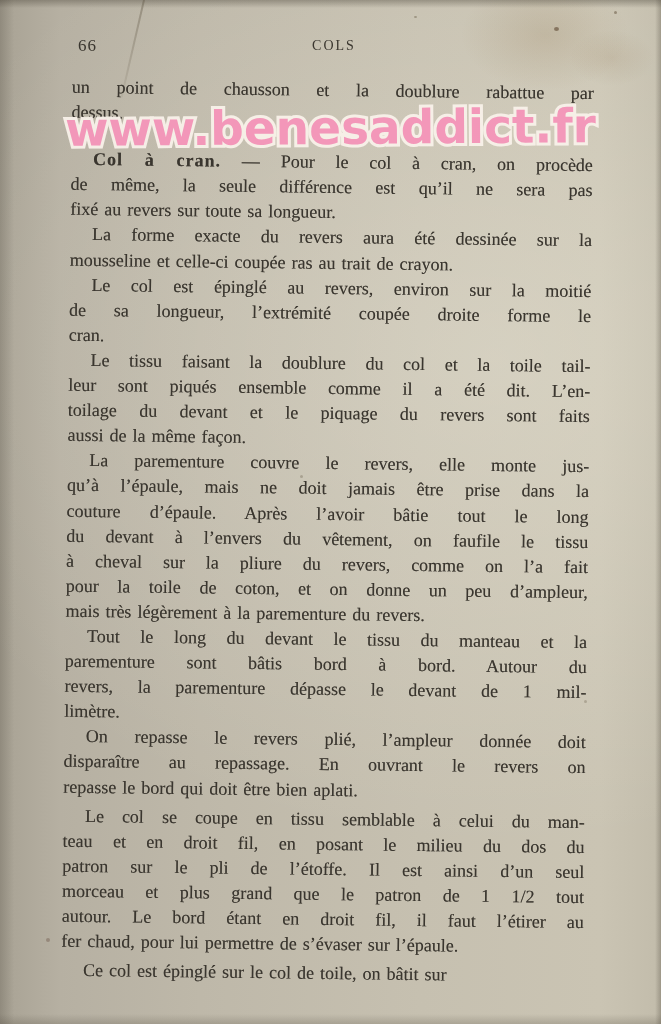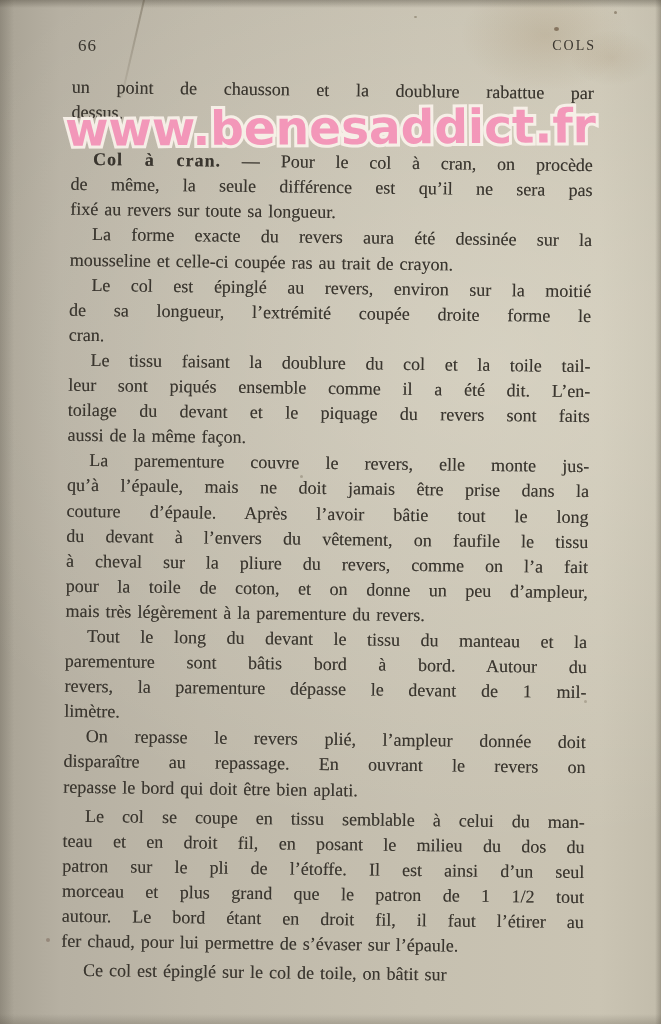--- a/index.html
+++ b/index.html
@@ -64,21 +64,21 @@
   .page-num {
     position: absolute;
     left: 6px; top: 0;
     font-size: 17px;
     letter-spacing: 1px;
     font-family: Liberation Serif, serif;
   }
   .head-title {
     position: absolute;
     left: 0; right: 0; top: 2px;
-    text-align: right;
+    text-align: center;
     font-size: 14px;
     letter-spacing: 2px;
   }
 
   .text-block {
     position: absolute;
     left: 72px; top: 78px;
     width: 522px;
     color: var(--ink, #3a362f);
     font-size: 18px;

